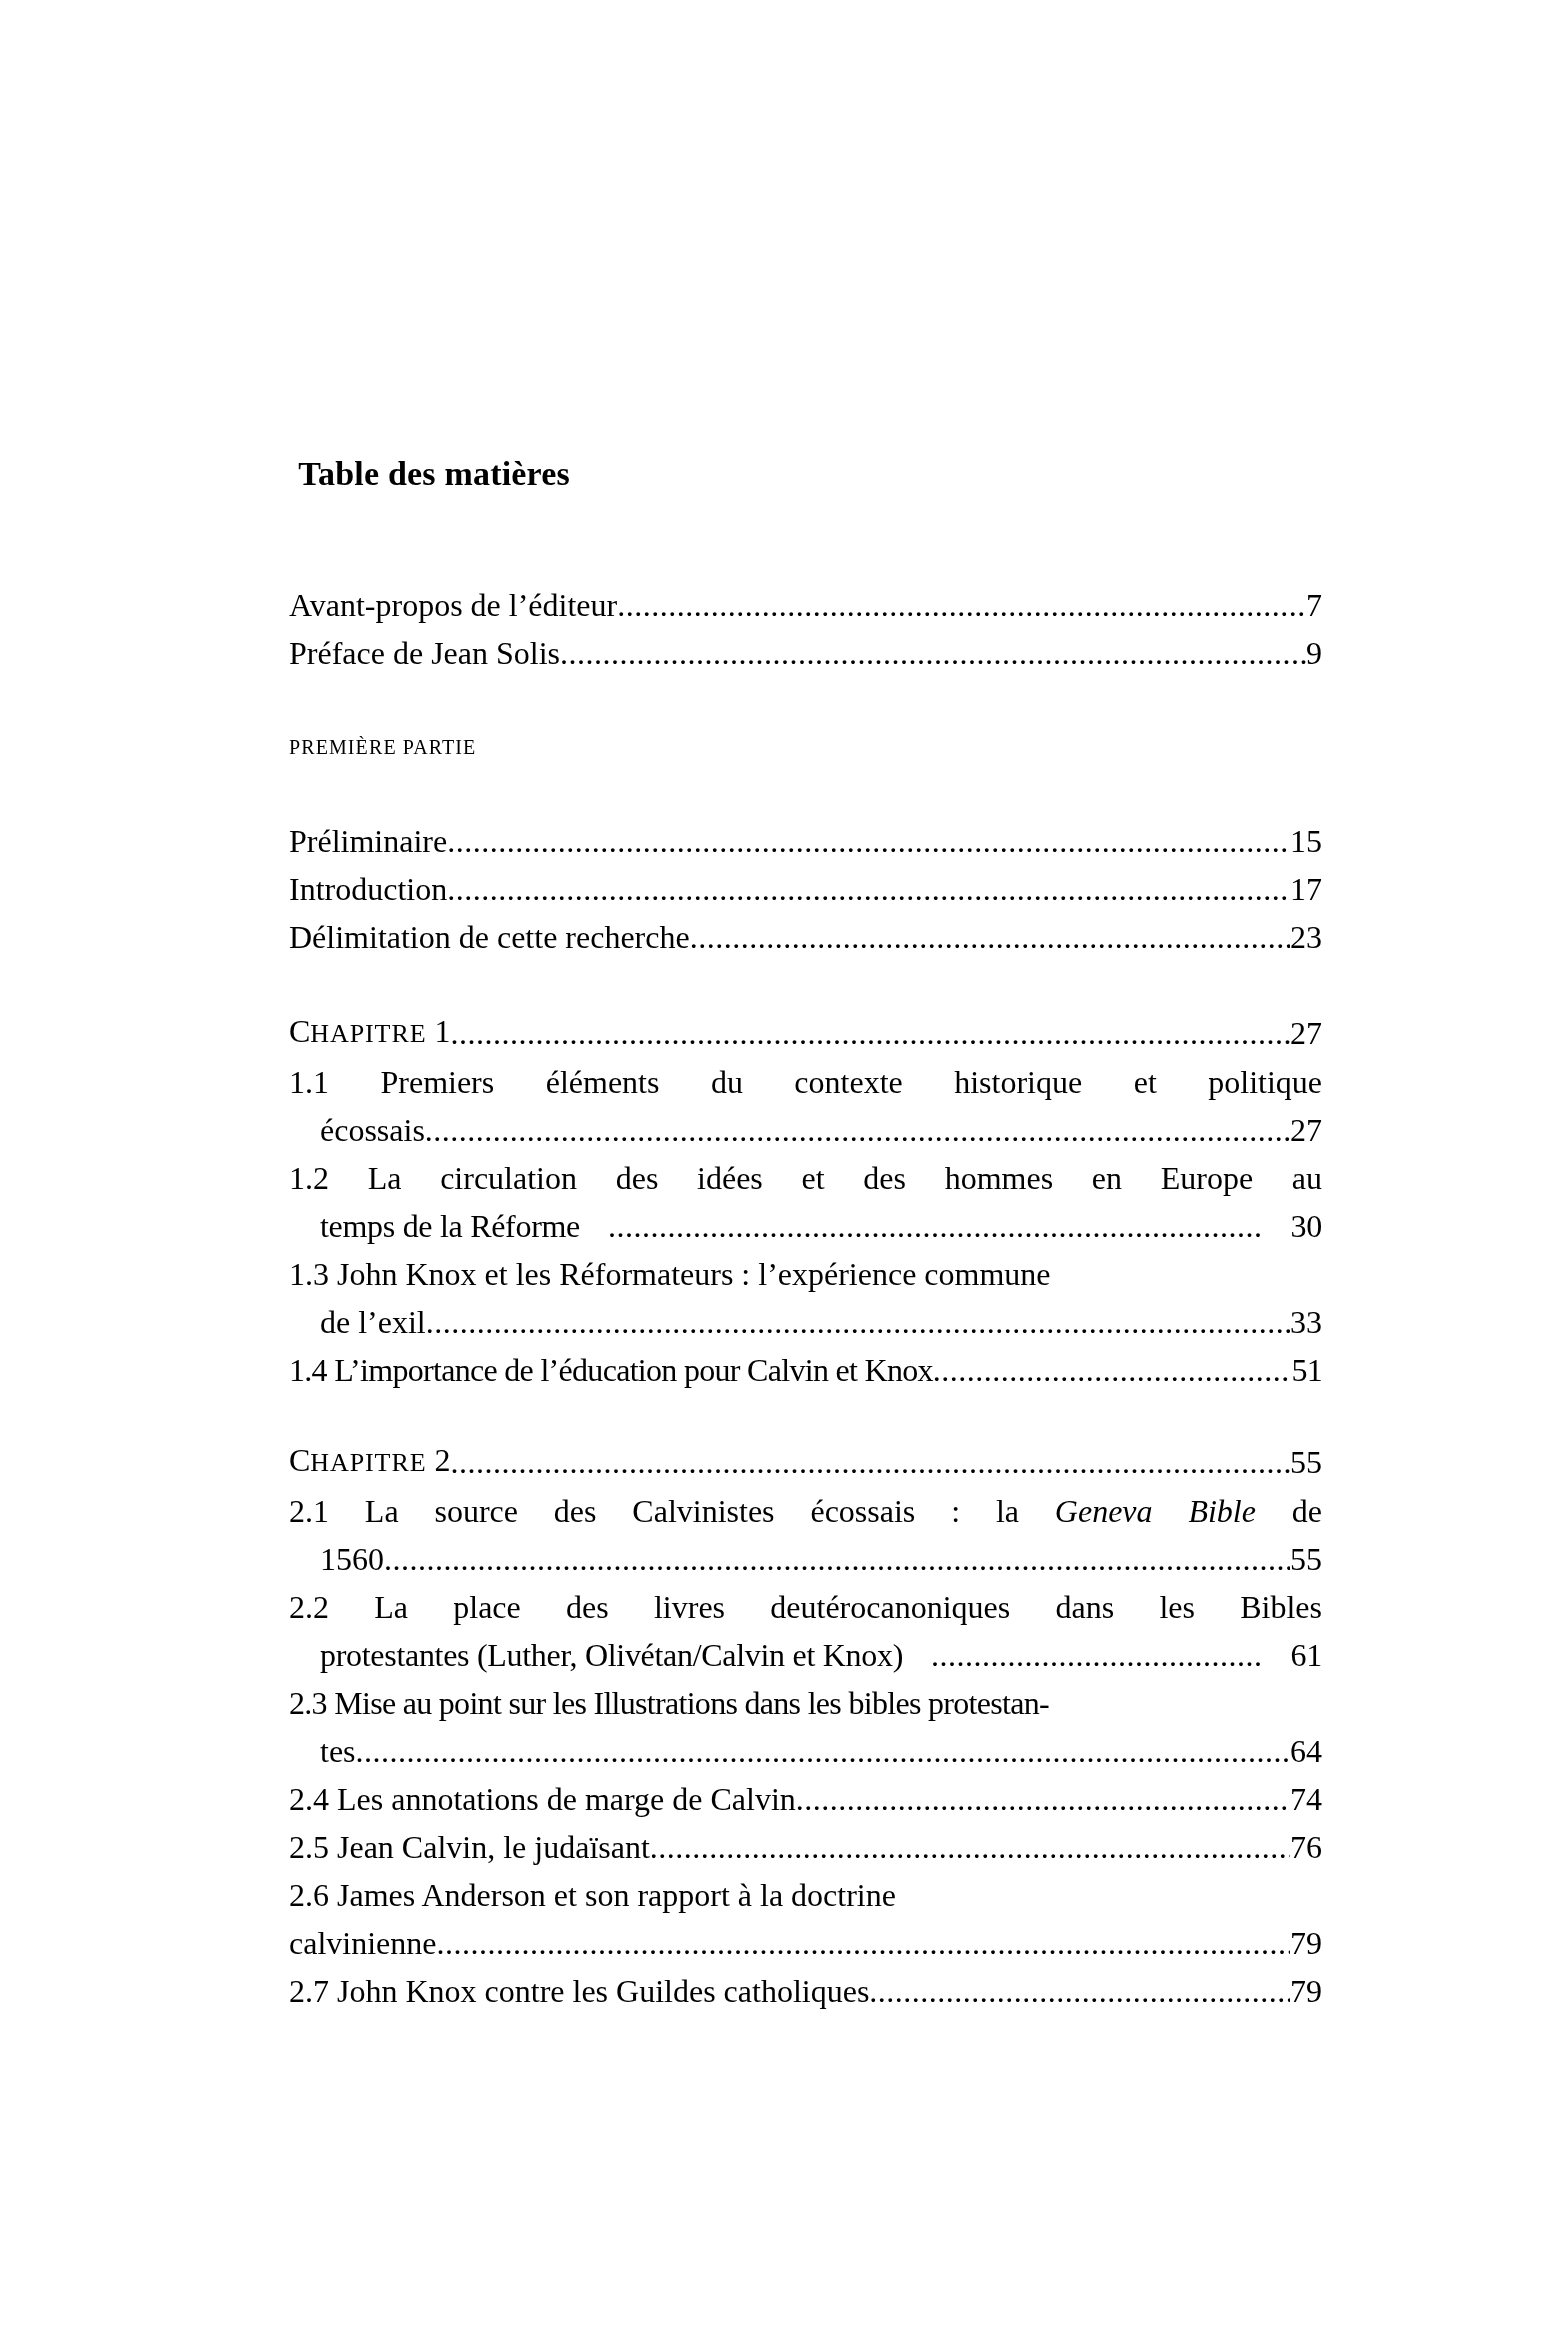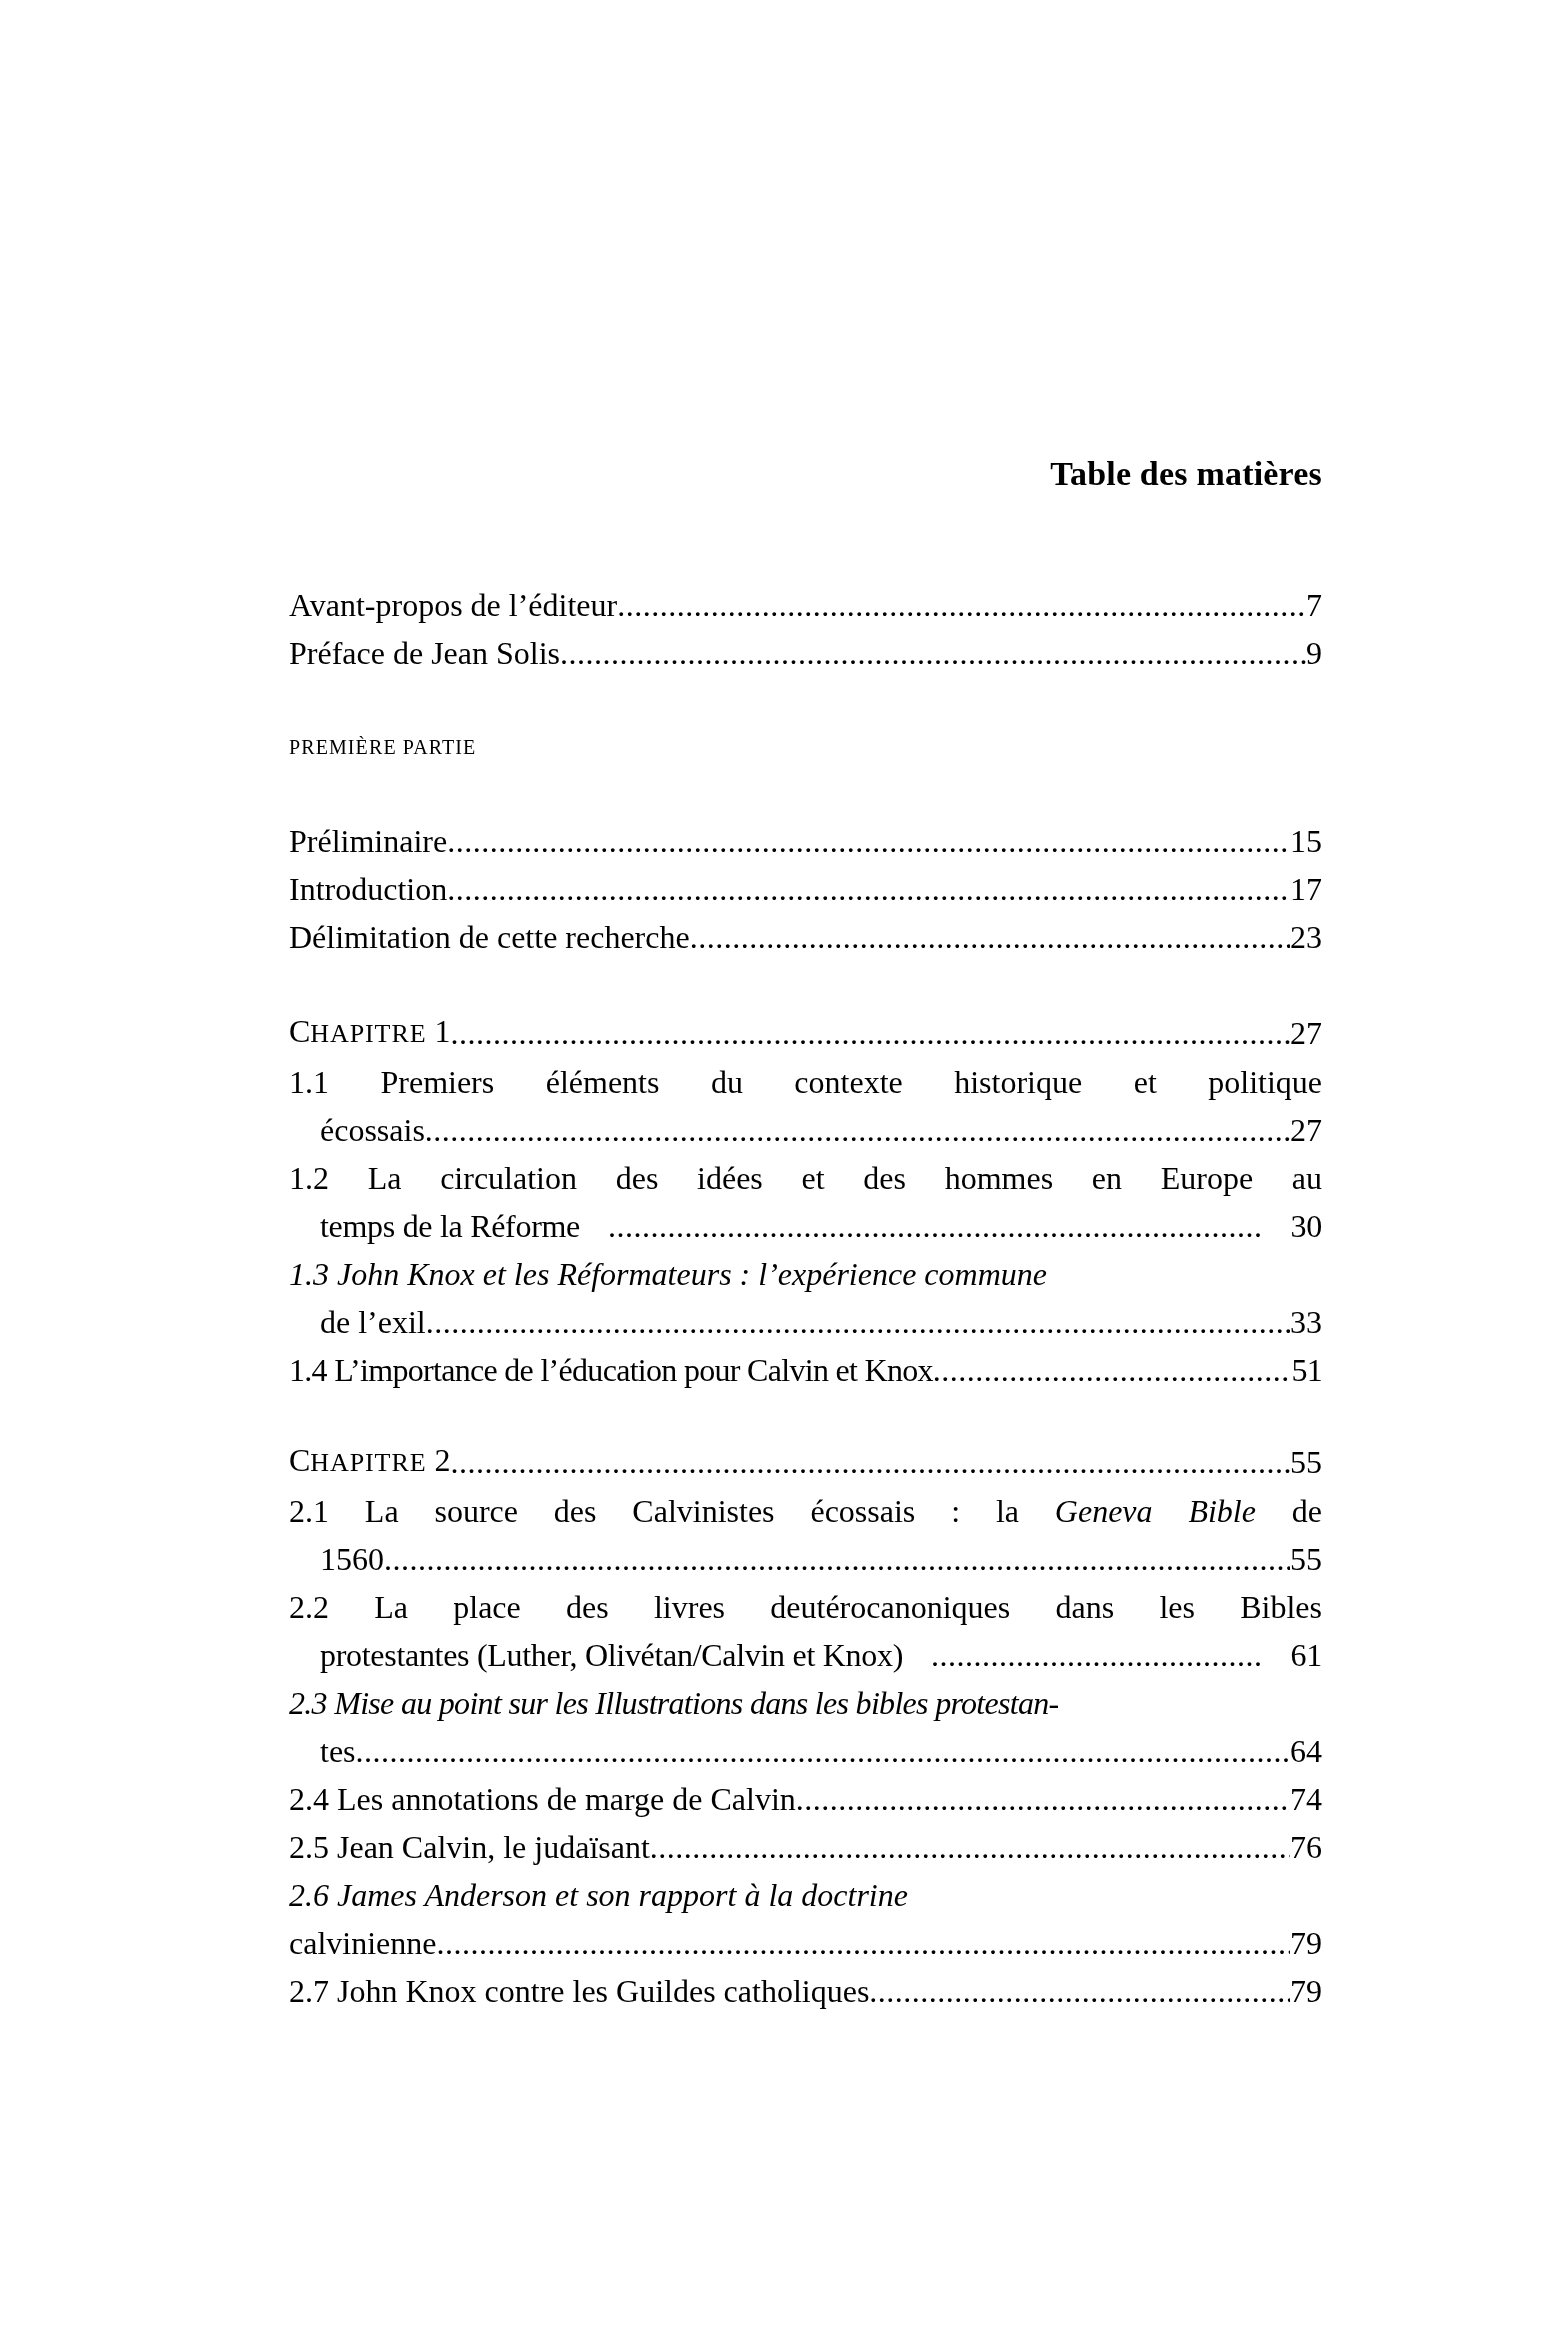--- a/index.html
+++ b/index.html
@@ -27,21 +27,21 @@
     position: absolute;
     left: 289px;
     top: 455px;
     width: 1033px;
   }
 
   
   .toc-title {
     font-weight: bold;
     font-size: 34px;
-    text-align: right;
+    text-align: left;
     letter-spacing: 0.2px;
     margin: 0 0 88px 0;
     padding-left: 9.2px;
   }
 
   
   .toc-line {
     display: flex;
     align-items: center;
     font-size: 32px;
@@ -81,21 +81,20 @@
     font-size: 32px;
     line-height: 48px;
     text-align: justify;
     text-align-last: justify;
     width: 100%;
     white-space: normal;
   }
   .wrap-first.nojustify {
     text-align: center;
     text-align-last: left;
-    font-style: italic;
   }
 
   .indent {
     padding-left: 31px;
   }
 
   
   .group {
     margin-bottom: 0;
   }

